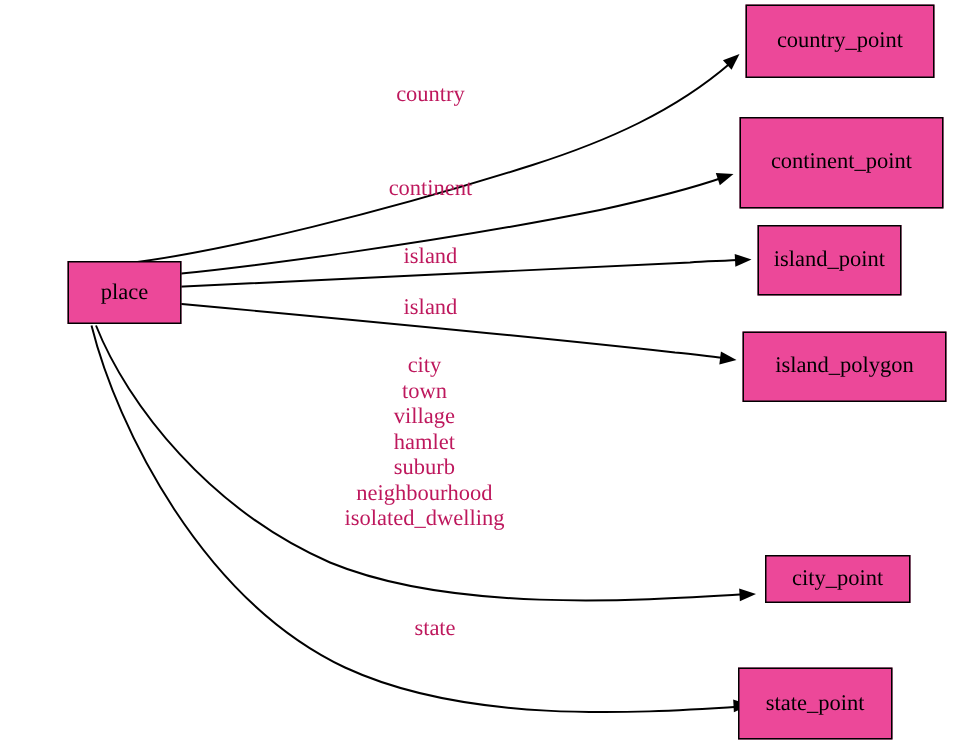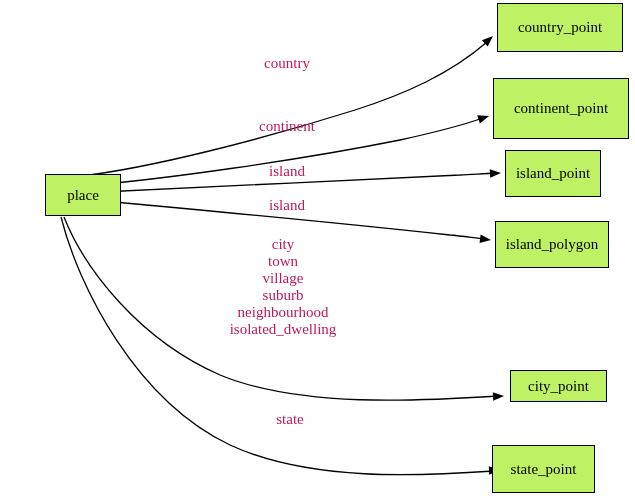--- a/index.html
+++ b/index.html
@@ -19,21 +19,21 @@
     position: absolute;
     left: 0;
     top: 0;
     width: 635px;
     height: 496px;
   }
   .node {
     position: absolute;
     box-sizing: border-box;
     border: 1px solid #000000;
-    background: #bef264;
+    background: #ec4899;
     display: flex;
     align-items: center;
     justify-content: center;
     font-size: 15px;
     color: #000000;
     line-height: 1;
     white-space: nowrap;
   }
   .edge-label {
     position: absolute;
@@ -83,32 +83,32 @@
       </div>
       <div class="node" style="left: 497px; top: 3px; width: 126px; height: 49px;">
         <span>country_point</span>
       </div>
       <div class="node" style="left: 493px; top: 78px; width: 136px; height: 61px;">
         <span>continent_point</span>
       </div>
       <div class="node" style="left: 505px; top: 150px; width: 96px; height: 47px; font-family: Liberation Serif, serif;">
         <span>island_point</span>
       </div>
-      <div class="node" style="left: 495px; top: 221px; width: 114px; height: 47px;">
+      <div class="node" style="left: 495px; top: 221px; width: 136px; height: 47px;">
         <span>island_polygon</span>
       </div>
       <div class="node" style="left: 510px; top: 370px; width: 97px; height: 32px;">
         <span>city_point</span>
       </div>
       <div class="node" style="left: 492px; top: 445px; width: 103px; height: 48px;">
         <span>state_point</span>
       </div>
     </div>
   <div id="labels">
       <div class="edge-label" style="left: 287px; top: 55px;"><div>country</div></div>
       <div class="edge-label" style="left: 287px; top: 118px;"><div>continent</div></div>
       <div class="edge-label" style="left: 287px; top: 163px;"><div>island</div></div>
       <div class="edge-label" style="left: 287px; top: 197px;"><div>island</div></div>
-      <div class="edge-label" style="left: 283px; top: 236px;"><div>city</div><div>town</div><div>village</div><div>suburb</div><div>neighbourhood</div><div>isolated_dwelling</div></div>
+      <div class="edge-label" style="left: 283px; top: 236px;"><div>city</div><div>town</div><div>village</div><div>hamlet</div><div>suburb</div><div>neighbourhood</div><div>isolated_dwelling</div></div>
       <div class="edge-label" style="left: 290px; top: 411px;"><div>state</div></div>
     </div>
 
 </div>
 
 </body></html>

